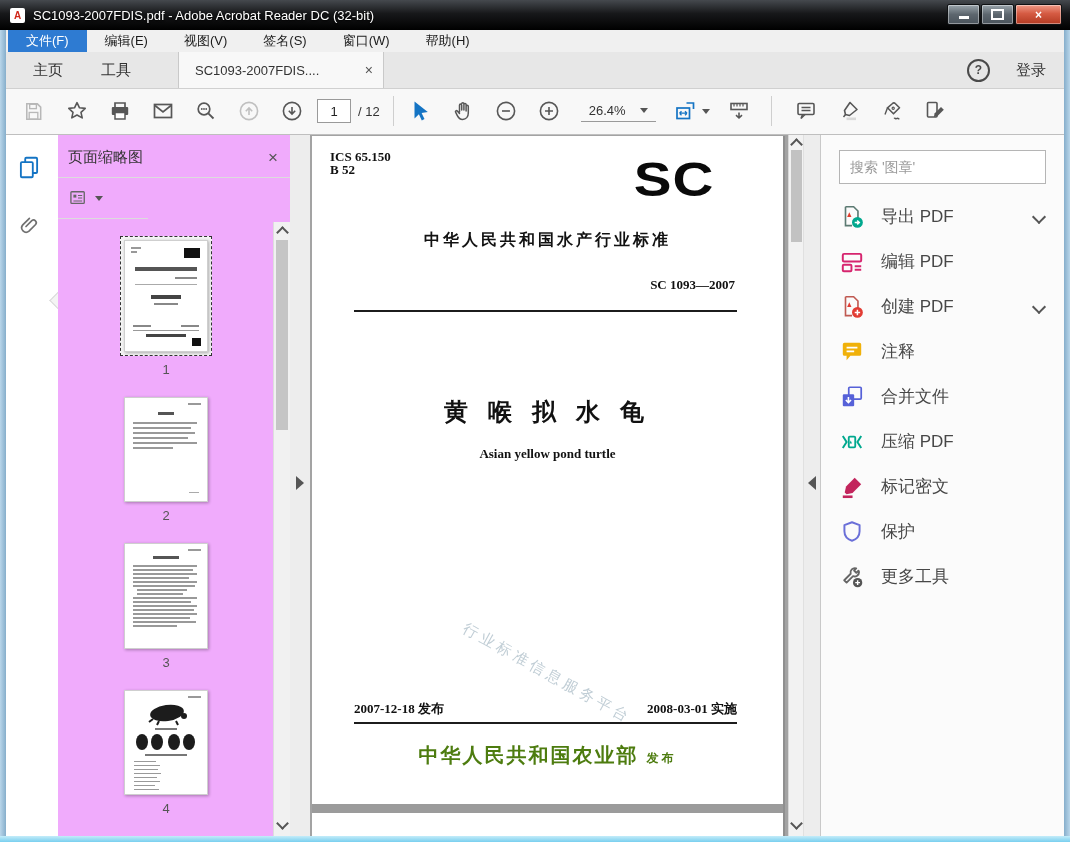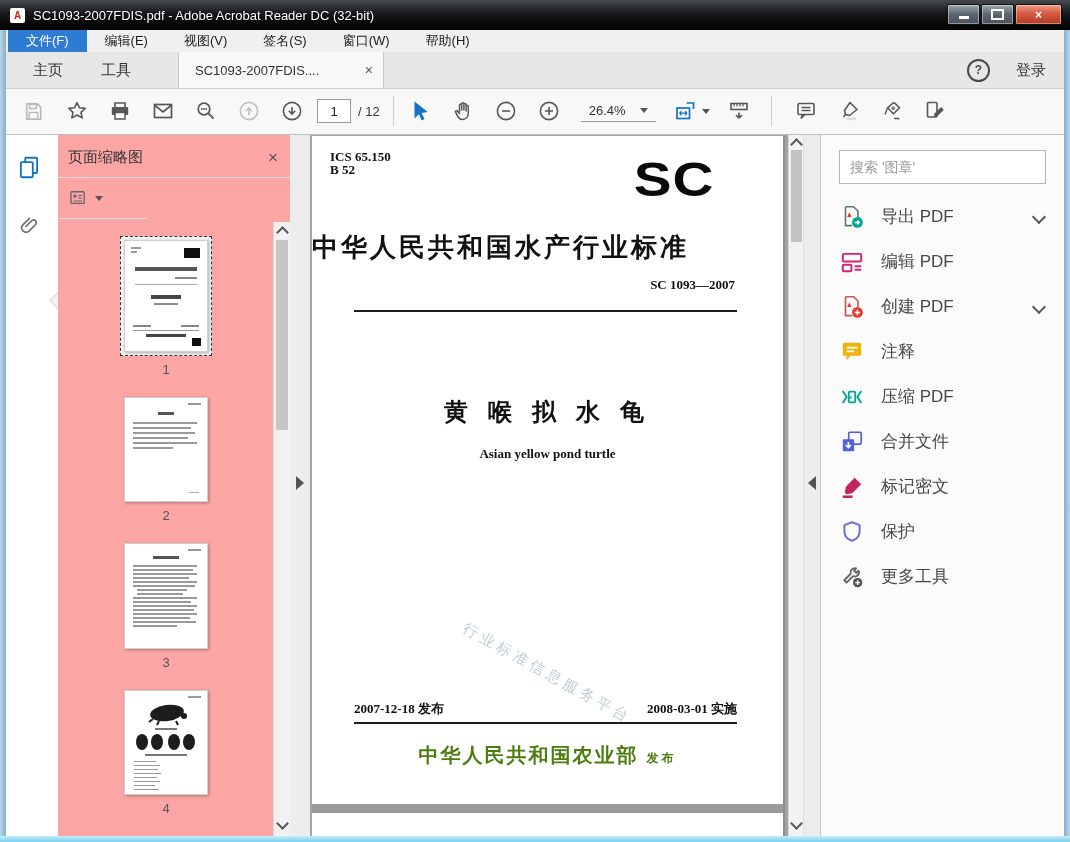--- a/index.html
+++ b/index.html
@@ -57,21 +57,21 @@
     background:linear-gradient(90deg,#b9d6ea,#86aecb)}
   .frame-left{left:0}
   .frame-right{right:0;background:linear-gradient(90deg,#86aecb,#b9d6ea)}
   .frame-bottom{position:absolute;left:0;right:0;bottom:0;height:6px;z-index:71;
     background:linear-gradient(#c4ecf9,#79cfef)}
 
   
   .left-strip{position:absolute;left:0;top:134px;bottom:6px;width:58px;background:#fff;border-right:1px solid #d8d8d8}
   .strip-notch{position:absolute;left:52px;top:160px;width:12px;height:12px;background:#f4f4f4;
     border-left:1px solid #d8d8d8;border-bottom:1px solid #d8d8d8;transform:rotate(45deg)}
-  .left-panel{position:absolute;left:58px;top:134px;bottom:6px;width:232px;background:#fca5a5;border-right:6px solid #4d7c0f}
+  .left-panel{position:absolute;left:58px;top:134px;bottom:6px;width:232px;background:#f0abfc;border-right:6px solid #4d7c0f}
   .lp-header{display:flex;align-items:center;padding:14px 12px 10px 10px;border-bottom:1px solid #dcdcdc}
   .lp-title{font-size:15px;color:#333}
   .lp-close{margin-left:auto;color:#555;font-size:17px;line-height:1}
   .lp-options{display:flex;align-items:center;gap:7px;padding:10px 10px;border-bottom:1px solid #dcdcdc;width:70px}
   .thumb-list{position:absolute;left:0;right:16px;top:88px;bottom:0;overflow:hidden;
     display:flex;flex-direction:column;align-items:center;padding-top:14px}
   .thumb{width:82px;height:110px;background:#fff;border:1px solid #cfcfcf;box-shadow:1px 1px 3px rgba(0,0,0,.3);position:relative;overflow:hidden}
   .thumb-sel{border:1px dashed #333;padding:3px;background:#f4f4f4}
   .thumb-label{font-size:13px;color:#555;text-align:center;margin:6px 0 20px}
   .lp-scroll{position:absolute;right:0;top:88px;bottom:0;width:16px;background:#f1f1f1;border-left:1px solid #ddd}
@@ -84,21 +84,21 @@
   .collapse-right{position:absolute;left:803px;top:134px;bottom:6px;width:17px;background:#ededed;border-left:1px solid #e0e0e0}
   .tri-right{position:absolute;top:342px;left:6px;width:0;height:0;border-top:7px solid transparent;border-bottom:7px solid transparent;border-left:8px solid #555}
   .tri-left{position:absolute;top:342px;left:4px;width:0;height:0;border-top:7px solid transparent;border-bottom:7px solid transparent;border-right:8px solid #555}
 
   .docview{position:absolute;left:310px;top:134px;bottom:6px;width:478px;background:#a3a3a3;overflow:hidden}
   .page{position:absolute;left:2px;top:2px;width:471px;bottom:0;background:#fff;border-right:2px solid #8f8f8f;overflow:hidden}
   .serif{font-family:"Liberation Serif",serif}
   .ics{position:absolute;left:18px;top:14px;font-size:13px;line-height:13px;font-weight:bold;color:#111}
   .sc-logo{position:absolute;right:68px;top:16px;font-size:48px;font-weight:900;color:#0a0a0a;
     transform:scale(1.18,1);transform-origin:right top;letter-spacing:1px}
-  .std-heading{position:absolute;left:0;right:0;top:94px;text-align:left;font-size:26px;font-weight:bold;color:#111;letter-spacing:3px}
+  .std-heading{position:absolute;left:0;right:0;top:94px;text-align:center;font-size:16px;font-weight:bold;color:#111;letter-spacing:3px}
   .std-no{position:absolute;right:48px;top:141px;font-size:13px;font-weight:bold;color:#111}
   .rule1{position:absolute;left:42px;right:46px;top:174px;border-top:2px solid #1c1c1c}
   .title-cn{position:absolute;left:0;right:0;top:260px;text-align:center;font-size:24px;font-weight:bold;color:#111;letter-spacing:7px}
   .title-en{position:absolute;left:0;right:0;top:310px;text-align:center;font-size:13px;font-weight:bold;color:#111}
   .watermark{position:absolute;left:152px;top:482px;font-size:15px;color:#9fb3bf;opacity:.65;letter-spacing:4px;
     transform:rotate(29deg);transform-origin:left center;white-space:nowrap}
   .dates{position:absolute;left:42px;right:46px;top:564px;display:flex;justify-content:space-between;
     font-size:13px;font-weight:bold;color:#111}
   .rule2{position:absolute;left:42px;right:46px;top:586px;border-top:2px solid #1c1c1c}
   .publisher{position:absolute;left:0;right:0;top:606px;text-align:center;color:#4d7c0f}
@@ -483,38 +483,38 @@
     <div class="rp-item">
       <svg width="26" height="26" viewBox="0 0 24 24">
           <path d="M3.5 5A1.5 1.5 0 015 3.5h14A1.5 1.5 0 0120.5 5v9a1.5 1.5 0 01-1.5 1.5h-8.5L7 19.5v-4H5A1.5 1.5 0 013.5 14z" fill="#f0b10a"></path>
           <path d="M7 8h10M7 11.5h7" stroke="#fff" stroke-width="1.6"></path>
         </svg>
       <span class="rp-label">注释</span>
     </div>
 
     <div class="rp-item">
       <svg width="26" height="26" viewBox="0 0 24 24">
+          <rect x="9" y="3" width="11.5" height="11" rx="1" fill="none" stroke="#5661d8" stroke-width="1.6"></rect>
+          <rect x="3.5" y="9.5" width="10.5" height="11" rx="1" fill="#5661d8"></rect>
+          <path d="M8.7 12v5m-2.4-2.2l2.4 2.3 2.4-2.3" fill="none" stroke="#fff" stroke-width="1.5"></path>
+        </svg>
+      <span class="rp-label">合并文件</span>
+    </div>
+
+    <div class="rp-item">
+      <svg width="26" height="26" viewBox="0 0 24 24">
           <path d="M3.5 6.5l3.5 5.5-3.5 5.5M20.5 6.5L17 12l3.5 5.5" fill="none" stroke="#00a88e" stroke-width="1.8"></path>
           <rect x="9" y="7" width="6" height="10" rx="1" fill="none" stroke="#00a88e" stroke-width="1.7"></rect>
           <path d="M10.8 10.5l1.2 2.8h-2.4z" fill="#00a88e"></path>
         </svg>
       <span class="rp-label">压缩 PDF</span>
     </div>
 
     <div class="rp-item">
       <svg width="26" height="26" viewBox="0 0 24 24">
-          <rect x="9" y="3" width="11.5" height="11" rx="1" fill="none" stroke="#5661d8" stroke-width="1.6"></rect>
-          <rect x="3.5" y="9.5" width="10.5" height="11" rx="1" fill="#5661d8"></rect>
-          <path d="M8.7 12v5m-2.4-2.2l2.4 2.3 2.4-2.3" fill="none" stroke="#fff" stroke-width="1.5"></path>
-        </svg>
-      <span class="rp-label">合并文件</span>
-    </div>
-
-    <div class="rp-item">
-      <svg width="26" height="26" viewBox="0 0 24 24">
           <path d="M14.5 3.5l6 6-8 8-5.5 1.2-1.7-1.7 1.2-5.5z" fill="#c2245c"></path>
           <path d="M3.5 21h9" stroke="#c2245c" stroke-width="2.4"></path>
         </svg>
       <span class="rp-label">标记密文</span>
     </div>
 
     <div class="rp-item">
       <svg width="26" height="26" viewBox="0 0 24 24">
           <path d="M12 3l7 2.6v5.8c0 4.4-2.9 7.4-7 8.7-4.1-1.3-7-4.3-7-8.7V5.6z" fill="none" stroke="#6a6fd8" stroke-width="1.8" stroke-linejoin="round"></path>
         </svg>

